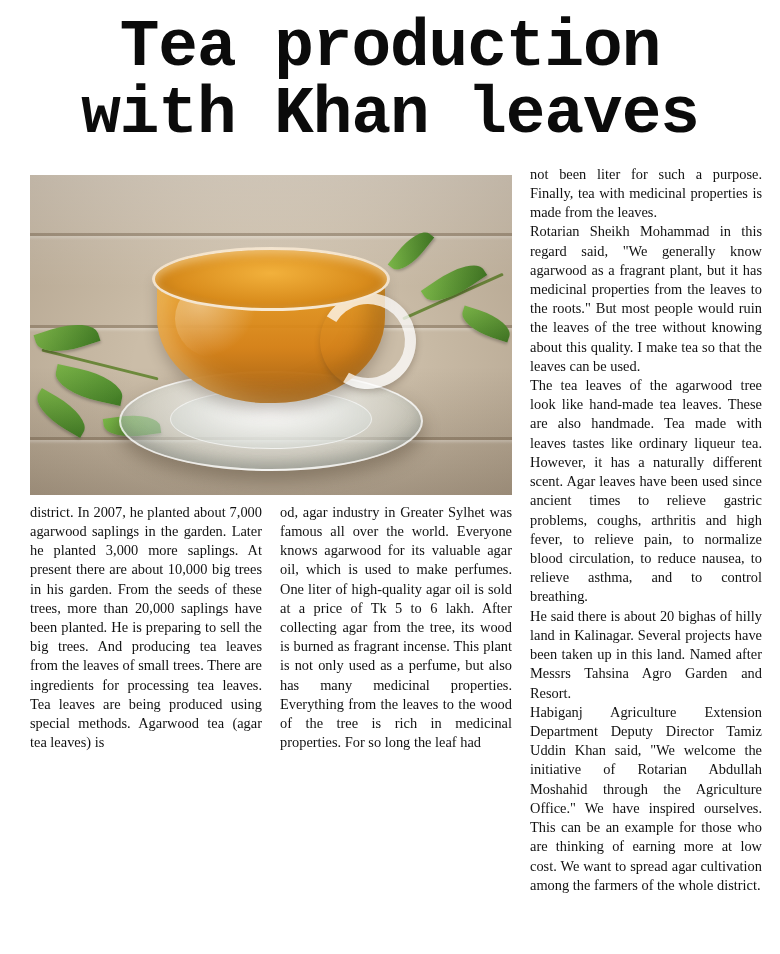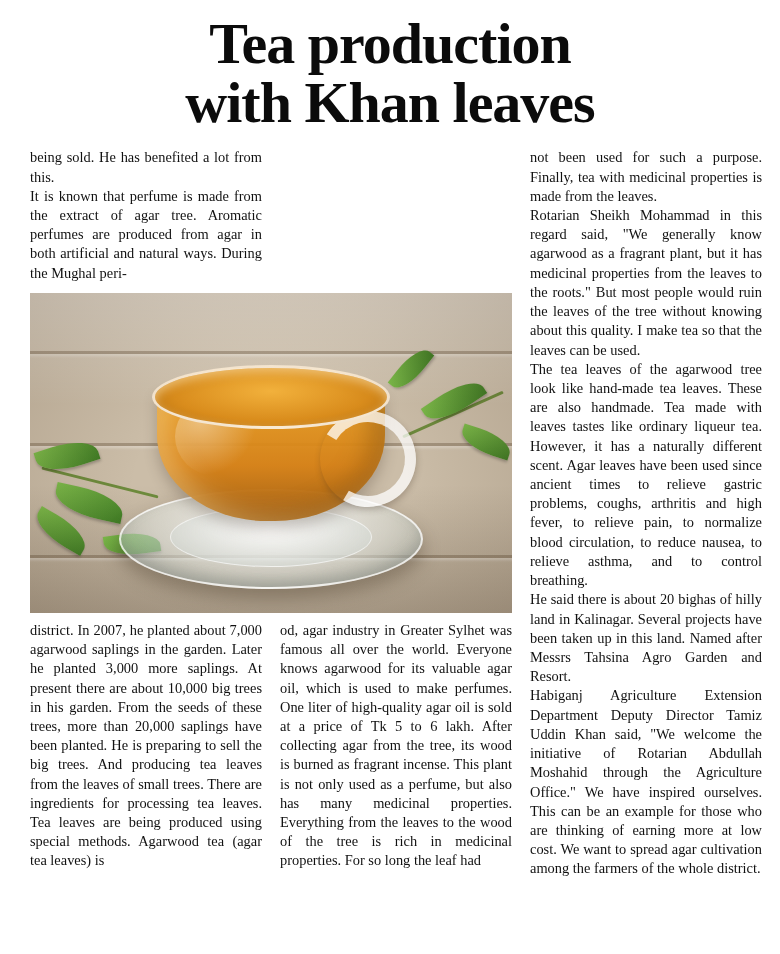--- a/index.html
+++ b/index.html
@@ -16,23 +16,23 @@
   }
   .page {
     position: relative;
     width: 780px;
     height: 954px;
     box-sizing: border-box;
     padding: 14px 30px 6px 30px;
   }
   .headline {
     text-align: center;
-    font-family: Liberation Serif, serif;
+    font-family: Liberation Mono, monospace;
     font-weight: bold;
-    font-size: 58px;
+    font-size: 66px;
     line-height: 1.02;
     letter-spacing: -1px;
     color: #0b0b0b;
     margin: 0 0 6px 0;
   }
   .headline .l1 { display: block; }
   .headline .l2 { display: block; }
 
   .columns {
     position: relative;
@@ -221,24 +221,20 @@
   <h1 class="headline">
     <span class="l1">Tea production</span>
     <span class="l2">with Khan leaves</span>
   </h1>
 
   <div class="columns">
 
     <div class="left-block">
 
       <div class="left-top">
-        <div class="col">
-          <p>being sold. He has benefited a lot from this.</p>
-          <p>It is known that perfume is made from the extract of agar tree. Aromatic perfumes are produced from agar in both artificial and natural ways. During the Mughal peri-</p>
-        </div>
       </div>
 
       <div class="photo-wrap">
         <div class="photo">
           <div class="wood"></div>
           <div class="plank-line" style="top:58px;"></div>
           <div class="plank-line" style="top:150px;"></div>
           <div class="plank-line" style="top:262px;"></div>
 
           <div class="branch" style="left:10px; top:188px; width:120px; transform:rotate(14deg);"></div>
@@ -266,21 +262,21 @@
           <p>district. In 2007, he planted about 7,000 agarwood saplings in the garden. Later he planted 3,000 more saplings. At present there are about 10,000 big trees in his garden. From the seeds of these trees, more than 20,000 saplings have been planted. He is preparing to sell the big trees. And producing tea leaves from the leaves of small trees. There are ingredients for processing tea leaves. Tea leaves are being produced using special methods. Agarwood tea (agar tea leaves) is</p>
         </div>
         <div class="col">
           <p>od, agar industry in Greater Sylhet was famous all over the world. Everyone knows agarwood for its valuable agar oil, which is used to make perfumes. One liter of high-quality agar oil is sold at a price of Tk 5 to 6 lakh. After collecting agar from the tree, its wood is burned as fragrant incense. This plant is not only used as a perfume, but also has many medicinal properties. Everything from the leaves to the wood of the tree is rich in medicinal properties. For so long the leaf had</p>
         </div>
       </div>
 
     </div>
 
     <div class="col right-col">
-      <p>not been used for such a purpose. Finally, tea with medicinal properties is made from the leaves.</p>
+      <p>not been liter for such a purpose. Finally, tea with medicinal properties is made from the leaves.</p>
       <p>Rotarian Sheikh Mohammad in this regard said, "We generally know agarwood as a fragrant plant, but it has medicinal properties from the leaves to the roots." But most people would ruin the leaves of the tree without knowing about this quality. I make tea so that the leaves can be used.</p>
       <p>The tea leaves of the agarwood tree look like hand-made tea leaves. These are also handmade. Tea made with leaves tastes like ordinary liqueur tea. However, it has a naturally different scent. Agar leaves have been used since ancient times to relieve gastric problems, coughs, arthritis and high fever, to relieve pain, to normalize blood circulation, to reduce nausea, to relieve asthma, and to control breathing.</p>
       <p>He said there is about 20 bighas of hilly land in Kalinagar. Several projects have been taken up in this land. Named after Messrs Tahsina Agro Garden and Resort.</p>
       <p>Habiganj Agriculture Extension Department Deputy Director Tamiz Uddin Khan said, "We welcome the initiative of Rotarian Abdullah Moshahid through the Agriculture Office." We have inspired ourselves. This can be an example for those who are thinking of earning more at low cost. We want to spread agar cultivation among the farmers of the whole district.</p>
     </div>
 
   </div>
 </div>
 
 </body></html>

